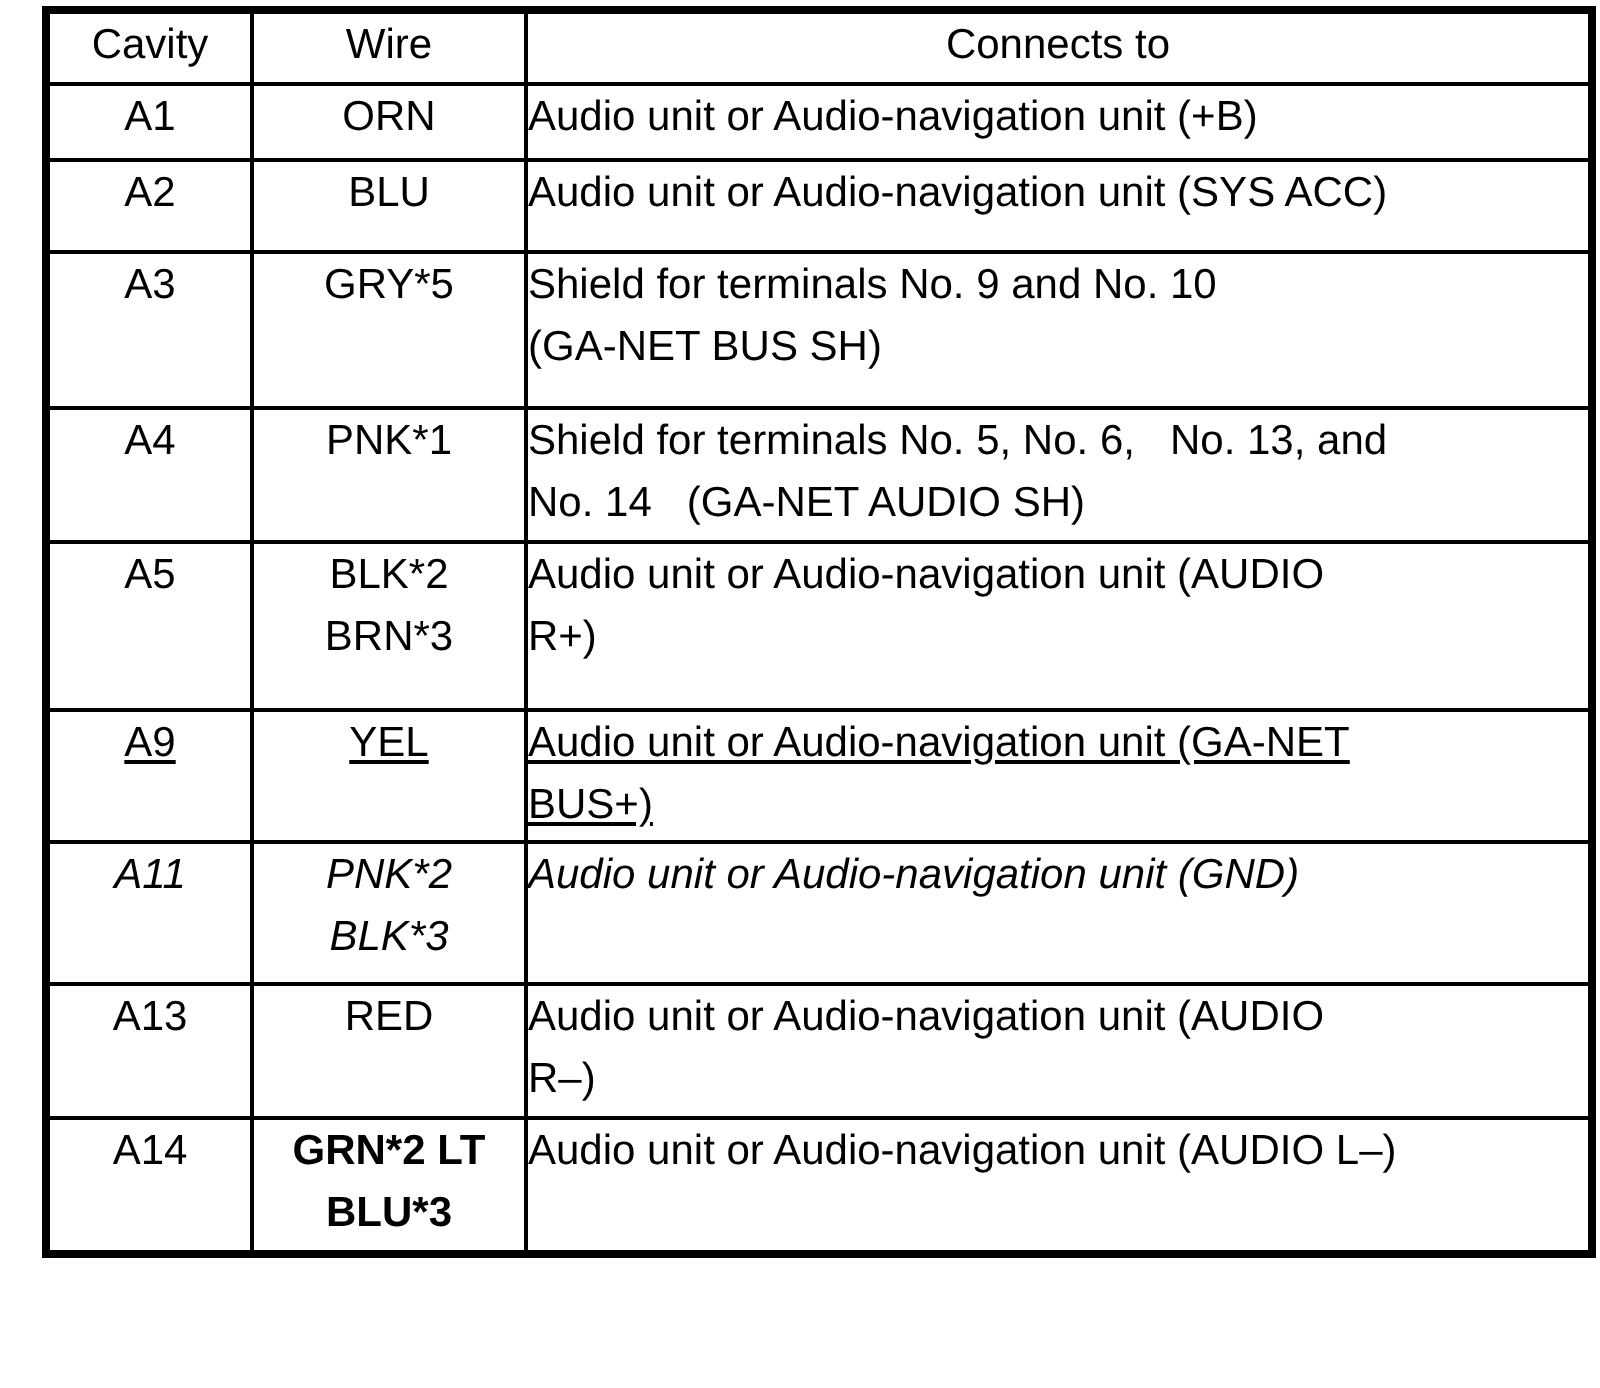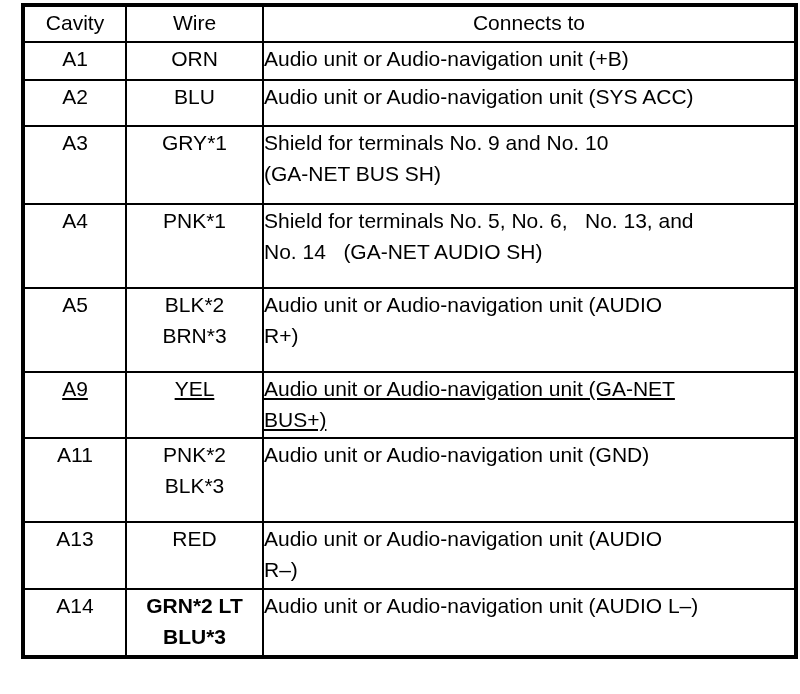--- a/index.html
+++ b/index.html
@@ -97,42 +97,42 @@
           <td class="wire">ORN</td>
           <td class="connects">Audio unit or Audio-navigation unit (+B)</td>
         </tr>
         <tr style="height: 46px;">
           <td class="cavity">A2</td>
           <td class="wire">BLU</td>
           <td class="connects">Audio unit or Audio-navigation unit (SYS ACC)</td>
         </tr>
         <tr style="height: 78px;">
           <td class="cavity">A3</td>
-          <td class="wire">GRY*1</td>
+          <td class="wire">GRY*5</td>
           <td class="connects"><span class="line">Shield for terminals No. 9 and No. 10</span><span class="line">(GA-NET BUS SH)</span></td>
         </tr>
-        <tr style="height: 84px;">
+        <tr style="height: 67px;">
           <td class="cavity">A4</td>
           <td class="wire">PNK*1</td>
           <td class="connects"><span class="line">Shield for terminals No. 5, No. 6,   No. 13, and</span><span class="line">No. 14   (GA-NET AUDIO SH)</span></td>
         </tr>
         <tr style="height: 84px;">
           <td class="cavity">A5</td>
           <td class="wire">
             <span class="line">BLK*2</span>
             <span class="line">BRN*3</span>
           </td>
           <td class="connects"><span class="line">Audio unit or Audio-navigation unit (AUDIO</span><span class="line">R+)</span></td>
         </tr>
         <tr style="height: 66px; text-decoration: underline;">
           <td class="cavity">A9</td>
           <td class="wire">YEL</td>
           <td class="connects"><span class="line">Audio unit or Audio-navigation unit (GA-NET</span><span class="line">BUS+)</span></td>
         </tr>
-        <tr style="height: 84px;">
+        <tr style="height: 71px; font-style: italic;">
           <td class="cavity">A11</td>
           <td class="wire">
             <span class="line">PNK*2</span>
             <span class="line">BLK*3</span>
           </td>
           <td class="connects">Audio unit or Audio-navigation unit (GND)</td>
         </tr>
         <tr style="height: 67px;">
           <td class="cavity">A13</td>
           <td class="wire">RED</td>

